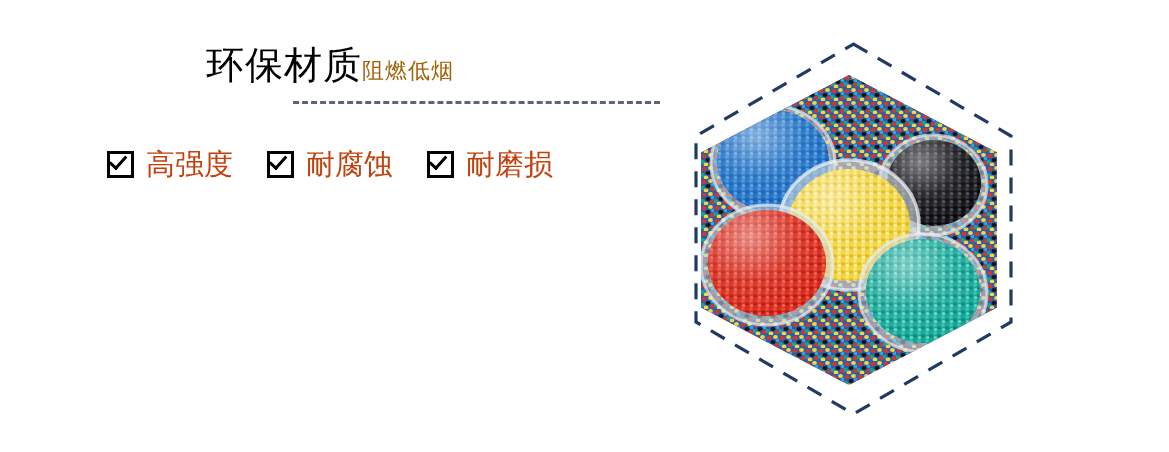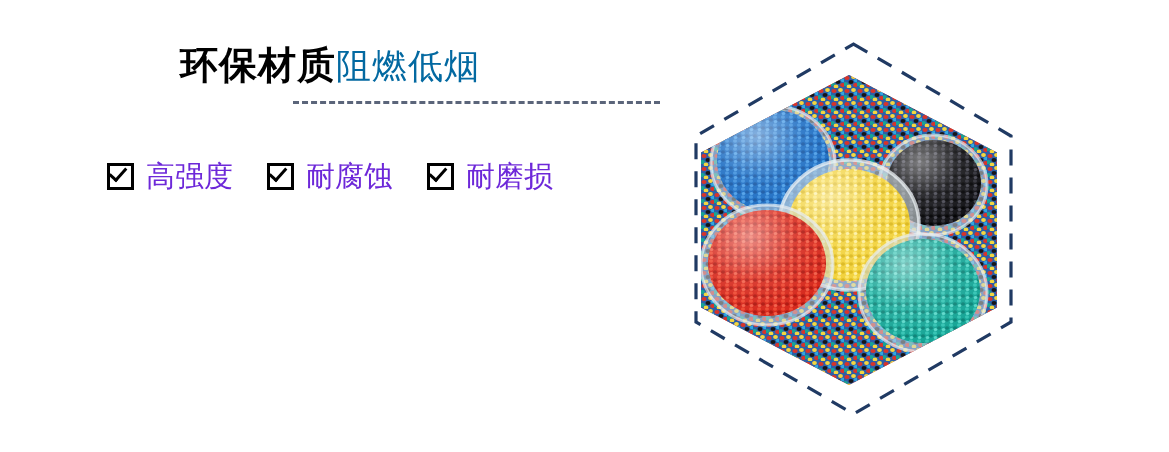--- a/index.html
+++ b/index.html
@@ -32,28 +32,28 @@
     position: absolute;
     left: 0;
     top: 46px;
     width: 660px;
     text-align: center;
     white-space: nowrap;
     line-height: 1;
   }
   .headline-main {
     font-size: 38px;
-    font-weight: bold;
+    font-weight: normal;
     color: #000000;
     letter-spacing: 1px;
   }
   .headline-sub {
-    font-size: 35px;
+    font-size: 22px;
     font-weight: normal;
-    color: #0369a1;
+    color: #a16207;
     letter-spacing: 1px;
   }
 
   .divider {
     position: absolute;
     left: 293px;
     top: 101px;
     width: 367px;
     height: 0;
     border-top: 3px dashed #5b657a;
@@ -66,22 +66,22 @@
     width: 660px;
     display: flex;
     justify-content: center;
     align-items: center;
     white-space: nowrap;
   }
   .feature {
     display: flex;
     align-items: center;
     font-size: 29px;
-    color: #6d28d9;
-    margin: 12px 17px;
+    color: #c2410c;
+    margin: 0 17px;
   }
   .feature:first-child { margin-left: 0; }
   .feature:last-child  { margin-right: 0; }
   .feature-box {
     position: relative;
     display: inline-block;
     width: 21px;
     height: 21px;
     border: 3px solid #000000;
     margin-right: 12px;

